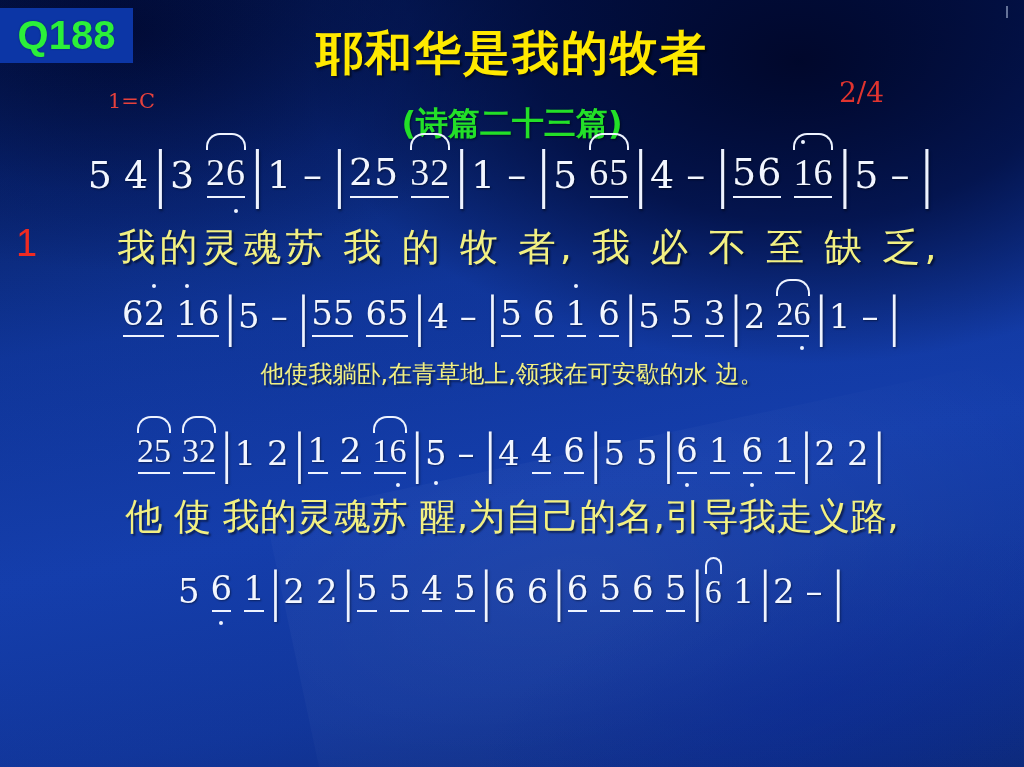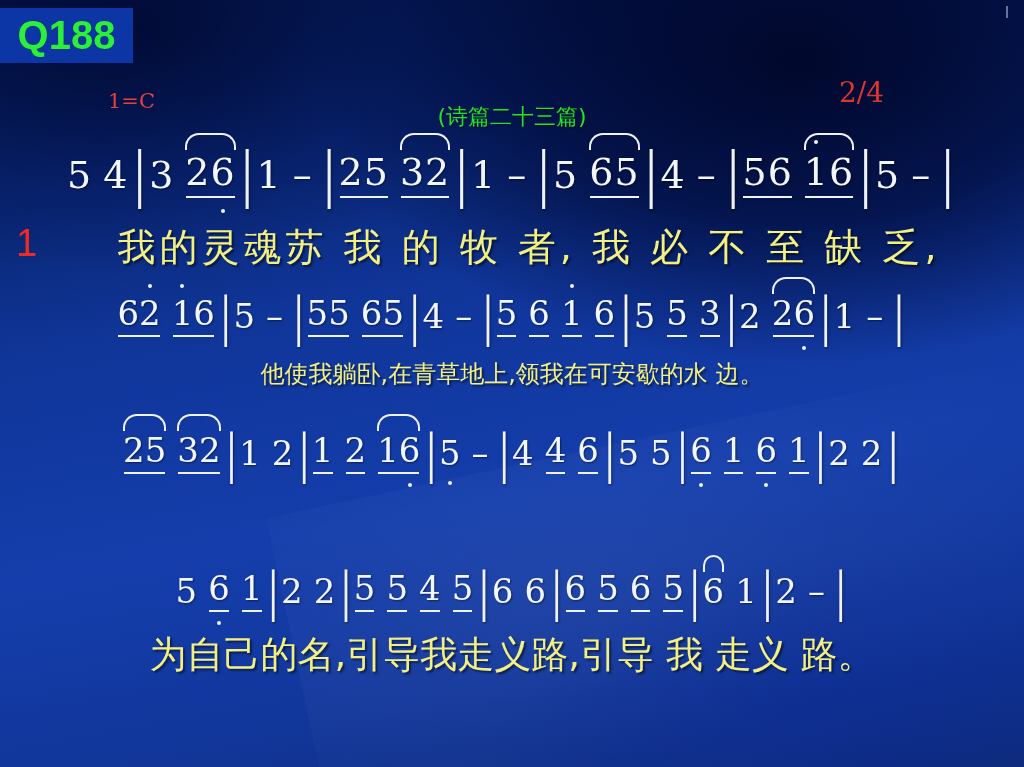--- a/index.html
+++ b/index.html
@@ -33,21 +33,21 @@
     text-shadow:0 0 2px rgba(0,0,0,.35);
   }
   #title{
     position:absolute;left:0;right:0;top:22px;text-align:center;
     color:#ffe900;font-size:47px;font-weight:700;letter-spacing:2px;
     font-family:"DejaVu Sans","Liberation Sans",sans-serif;
     text-shadow:2px 2px 2px rgba(0,0,0,.55);
   }
   #subtitle{
     position:absolute;left:0;right:0;top:102px;text-align:center;
-    color:#23e028;font-size:22px;font-weight:400;
+    color:#23e028;font-size:32px;font-weight:700;
     font-family:"DejaVu Sans","Liberation Sans",sans-serif;
     text-shadow:1px 1px 2px rgba(0,0,0,.5);
   }
   #key-sig{
     position:absolute;left:108px;top:89px;
     color:#e6413c;font-size:21px;font-weight:400;
     font-family:"DejaVu Serif","Liberation Serif",serif;
   }
   #meter{
     position:absolute;left:839px;top:76px;
@@ -93,38 +93,39 @@
   .dot-up::before{
     content:"";position:absolute;left:50%;top:-0.26em;width:4px;height:4px;margin-left:-2px;
     border-radius:50%;background:#eef3ff;
   }
   .dot-dn::after{
     content:"";position:absolute;left:50%;bottom:-0.34em;width:4px;height:4px;margin-left:-2px;
     border-radius:50%;background:#eef3ff;
   }
   .beam .dot-dn::after{bottom:-0.50em;}
   
-  .slur{position:relative;display:inline-block;}
+  .slur{position:relative;display:inline-block;font-family:Liberation Serif, serif;}
   .slur::before{
     content:"";position:absolute;left:0;right:0;top:-0.46em;height:0.42em;
     border:2px solid #eef3ff;border-bottom:none;border-radius:14px 14px 0 0;
   }
   .bar{display:inline-block;color:#eef3ff;font-weight:300;
        transform:scaleY(1.55);transform-origin:center;margin:0 2px;}
   .sp{display:inline-block;}
 </style>
 </head>
 <body>
 
 <div id="slide">
   <div id="sheen1"></div>
   <div id="sheen2"></div>
   <div id="corner-tick"></div>
 
   <div id="code-badge">Q188</div>
+  <div id="title">耶和华是我的牧者</div>
   <div id="subtitle">(诗篇二十三篇)</div>
   <div id="key-sig">1=C</div>
   <div id="meter">2/4</div>
 
   <div class="staff" id="staff-1" style="top:150px;font-size:38px;letter-spacing:1px;">
       <span class="tok"><span class="num">5</span></span>
       <span class="sp" style="width: 11px;"></span>
       <span class="tok"><span class="num">4</span></span>
       <span class="sp" style="width: 3px;"></span>
       <span class="bar">|</span>
@@ -265,20 +266,21 @@
       <span class="sp" style="width: 11px;"></span>
       <span class="tok"><span class="beam"><span class="num">1</span></span></span>
       <span class="sp" style="width: 3px;"></span>
       <span class="bar">|</span>
       <span class="tok"><span class="num">2</span></span>
       <span class="sp" style="width: 11px;"></span>
       <span class="tok"><span class="num">2</span></span>
       <span class="sp" style="width: 3px;"></span>
       <span class="bar">|</span>
     </div>
+  <div class="lyric" id="lyric-3" style="top:492px;font-size:37px;letter-spacing:0px;">他 使 我的灵魂苏 醒,为自己的名,引导我走义路,</div>
 
   <div class="staff" id="staff-4" style="top:568px;font-size:34px;letter-spacing:0px;">
       <span class="tok"><span class="num">5</span></span>
       <span class="sp" style="width: 11px;"></span>
       <span class="tok"><span class="beam"><span class="num dot-dn">6</span></span></span>
       <span class="sp" style="width: 11px;"></span>
       <span class="tok"><span class="beam"><span class="num">1</span></span></span>
       <span class="sp" style="width: 3px;"></span>
       <span class="bar">|</span>
       <span class="tok"><span class="num">2</span></span>
@@ -313,14 +315,13 @@
       <span class="sp" style="width: 11px;"></span>
       <span class="tok"><span class="num">1</span></span>
       <span class="sp" style="width: 3px;"></span>
       <span class="bar">|</span>
       <span class="tok"><span class="num">2</span></span>
       <span class="sp" style="width: 11px;"></span>
       <span class="tok">–</span>
       <span class="sp" style="width: 8px;"></span>
       <span class="bar">|</span>
     </div>
-  <div class="lyric" id="lyric-4" style="top:630px;font-size:37px;letter-spacing:0px;">为自己的名,引导我走义路,引导 我 走义    路。</div>
 </div>
 
 </body></html>

